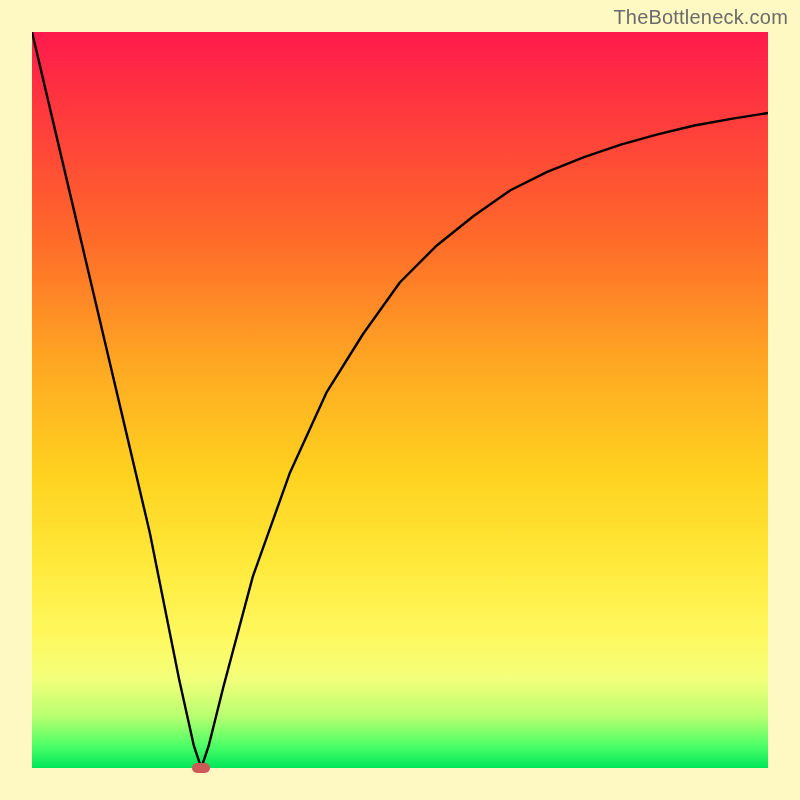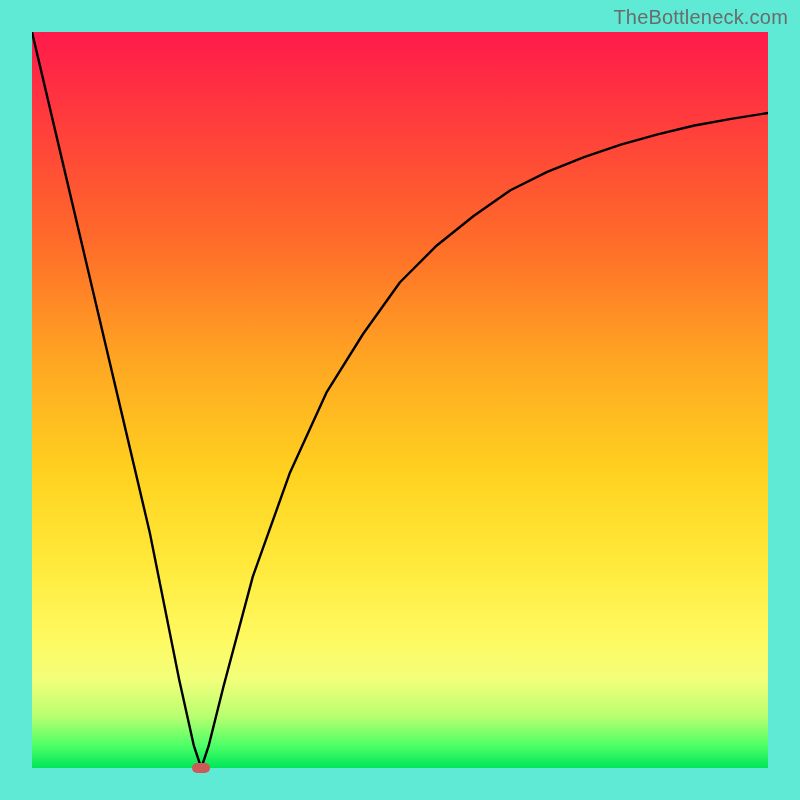--- a/index.html
+++ b/index.html
@@ -8,21 +8,21 @@
     width: 800px;
     height: 800px;
     background: #000;
     overflow: hidden;
     font-family: Arial, Helvetica, sans-serif;
   }
   .stage {
     position: relative;
     width: 800px;
     height: 800px;
-    background: #5eead4;
+    background: #fef9c3;
   }
   .plot {
     position: absolute;
     left: 32px;
     top: 32px;
     width: 736px;
     height: 736px;
     background: linear-gradient(to bottom,
       #ff1a4b 0%,
       #ff3c3c 12%,

